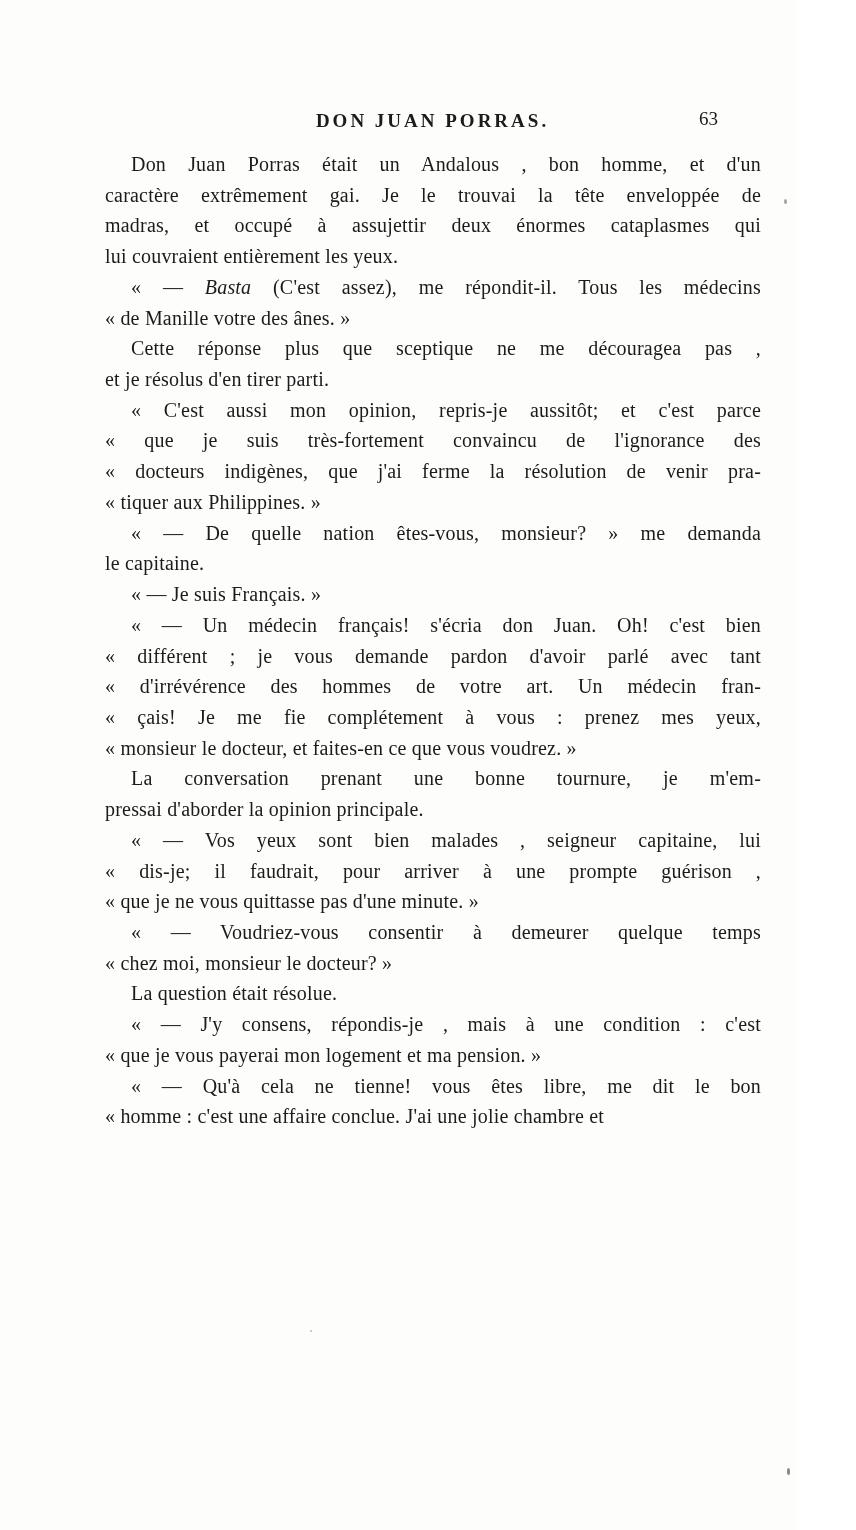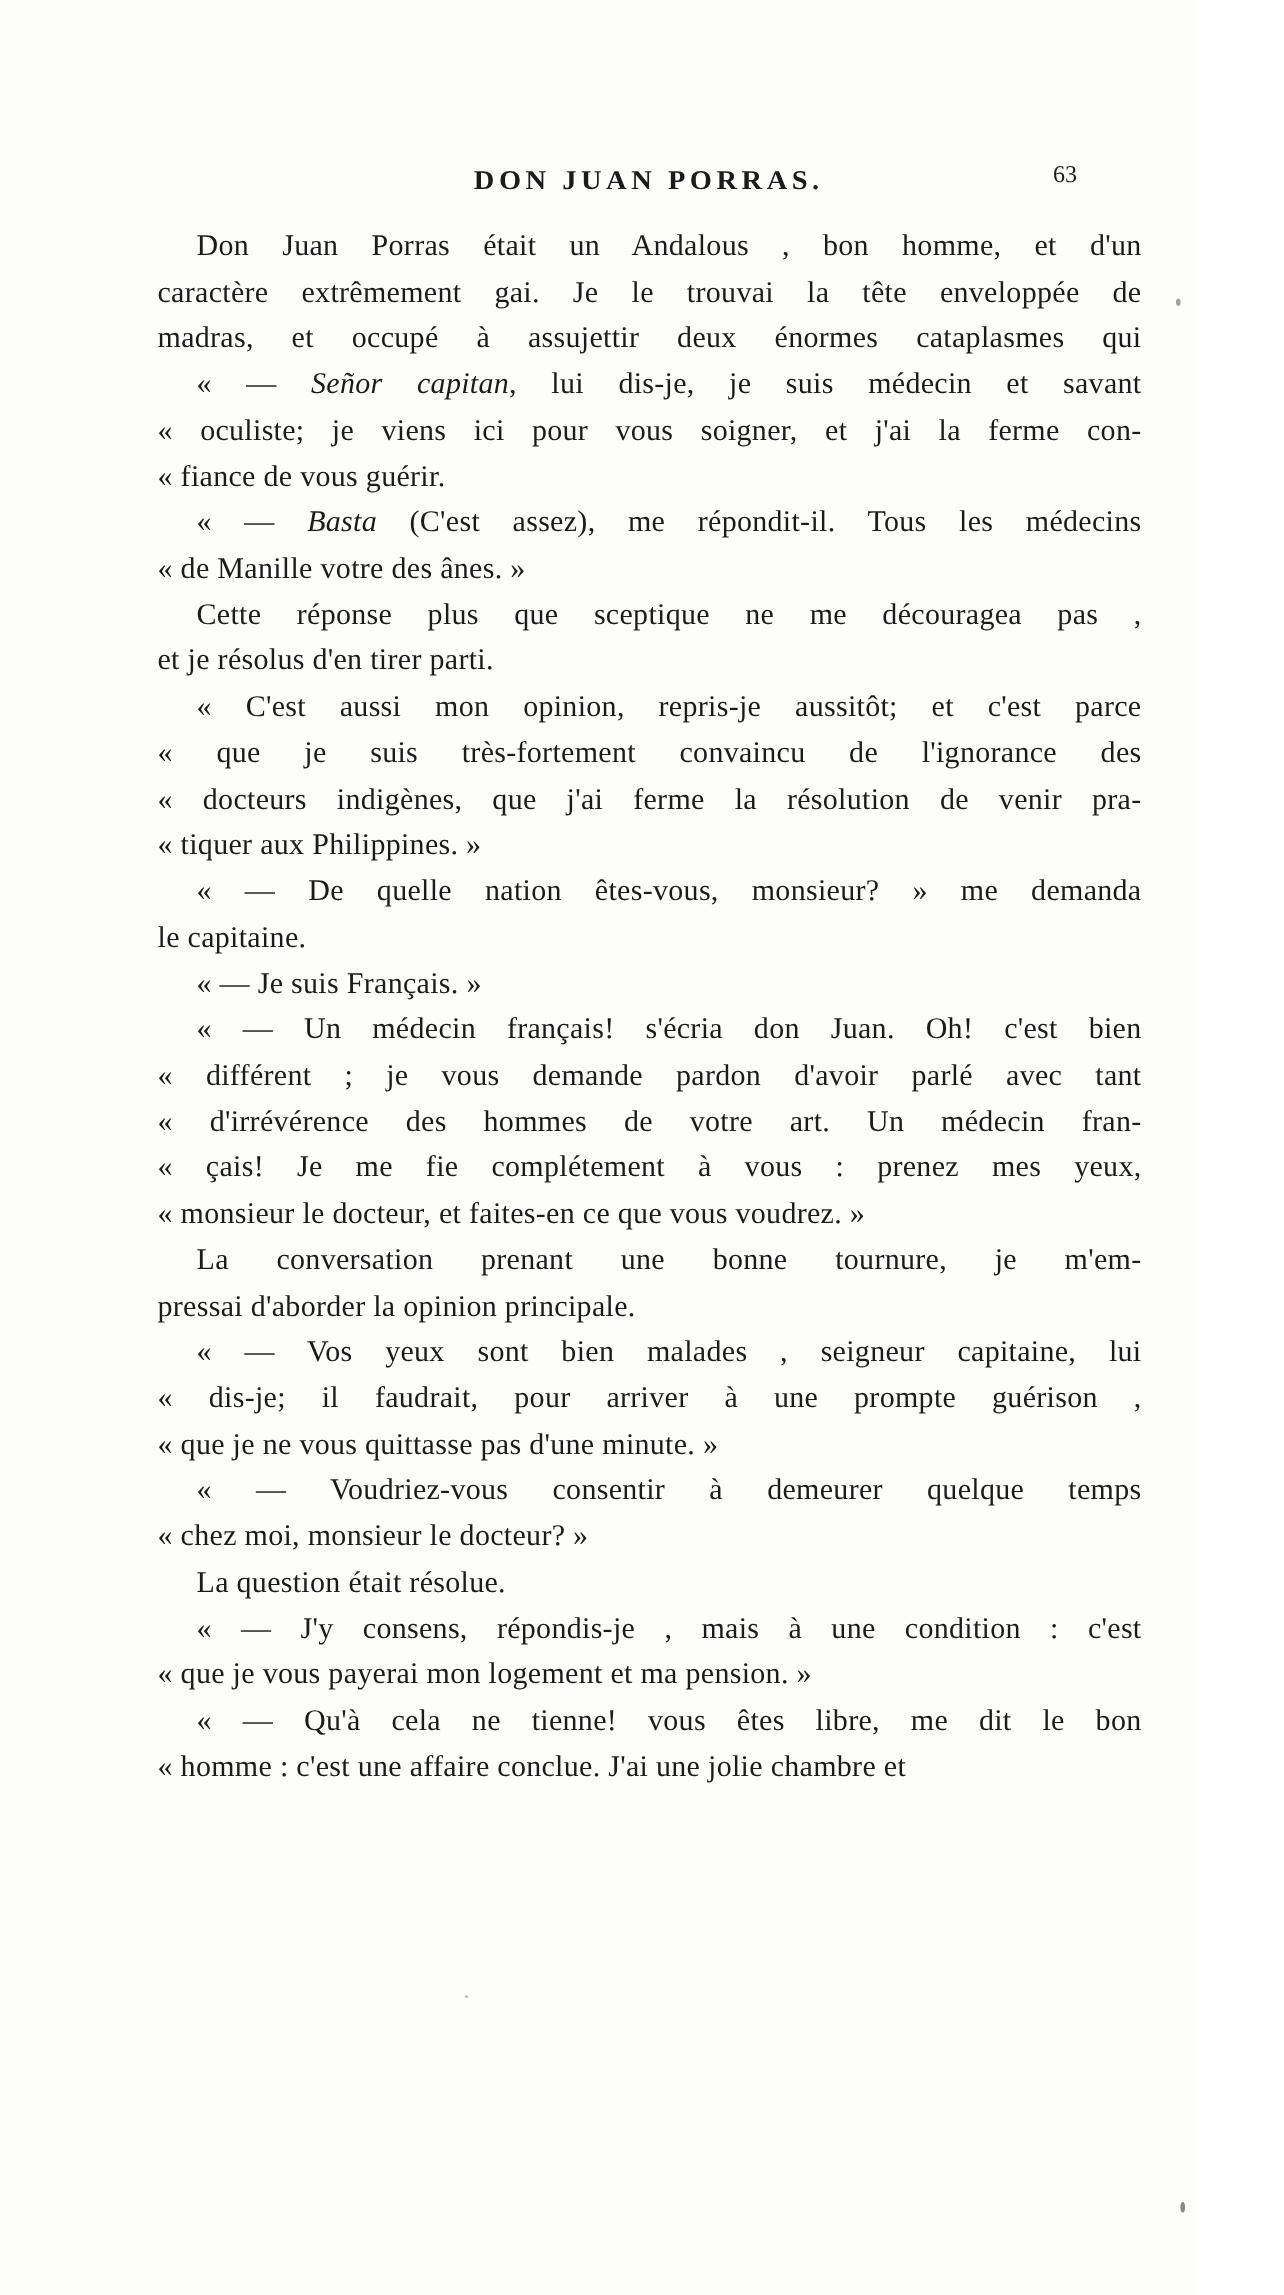--- a/index.html
+++ b/index.html
@@ -20,21 +20,21 @@
   .running-title {
     position:absolute; left:0; right:0;
     text-align:center;
     font-size:19px;
     letter-spacing:3px;
     font-weight:bold;
     transform:scaleY(0.95);
   }
   .page-number {
     position:absolute; right:42px; top:-2px;
-    font-size:16px;
+    font-size:19px;
   }
 
   .page-body {
     position:absolute;
     top:149px; left:105px; width:656px;
   }
 
   .paragraph { margin:0; padding:0; }
 
   .line {
@@ -69,25 +69,21 @@
   <div class="running-header">
     <div class="running-title">DON JUAN PORRAS.</div>
     <div class="page-number">63</div>
   </div>
 
   <main class="page-body">
       <div class="paragraph">
         <div class="line indent j">Don Juan Porras était un Andalous , bon homme, et d'un</div>
         <div class="line j">caractère extrêmement gai. Je le trouvai la tête enveloppée de</div>
         <div class="line j">madras, et occupé à assujettir deux énormes cataplasmes qui</div>
-      </div>
-      <div class="paragraph">
-        <div class="line indent j">« — <i>Señor capitan</i>, lui dis-je, je suis  médecin et savant</div>
-        <div class="line j">« oculiste; je viens ici pour vous soigner, et j'ai la ferme con-</div>
-        <div class="line">« fiance de vous guérir.</div>
+        <div class="line">lui couvraient entièrement les yeux.</div>
       </div>
       <div class="paragraph">
         <div class="line indent j">« — <i>Basta</i> (C'est assez), me répondit-il. Tous les médecins</div>
         <div class="line">« de Manille votre des ânes. »</div>
       </div>
       <div class="paragraph">
         <div class="line indent j">Cette réponse plus que sceptique ne me  découragea pas ,</div>
         <div class="line">et je résolus d'en tirer parti.</div>
       </div>
       <div class="paragraph">

